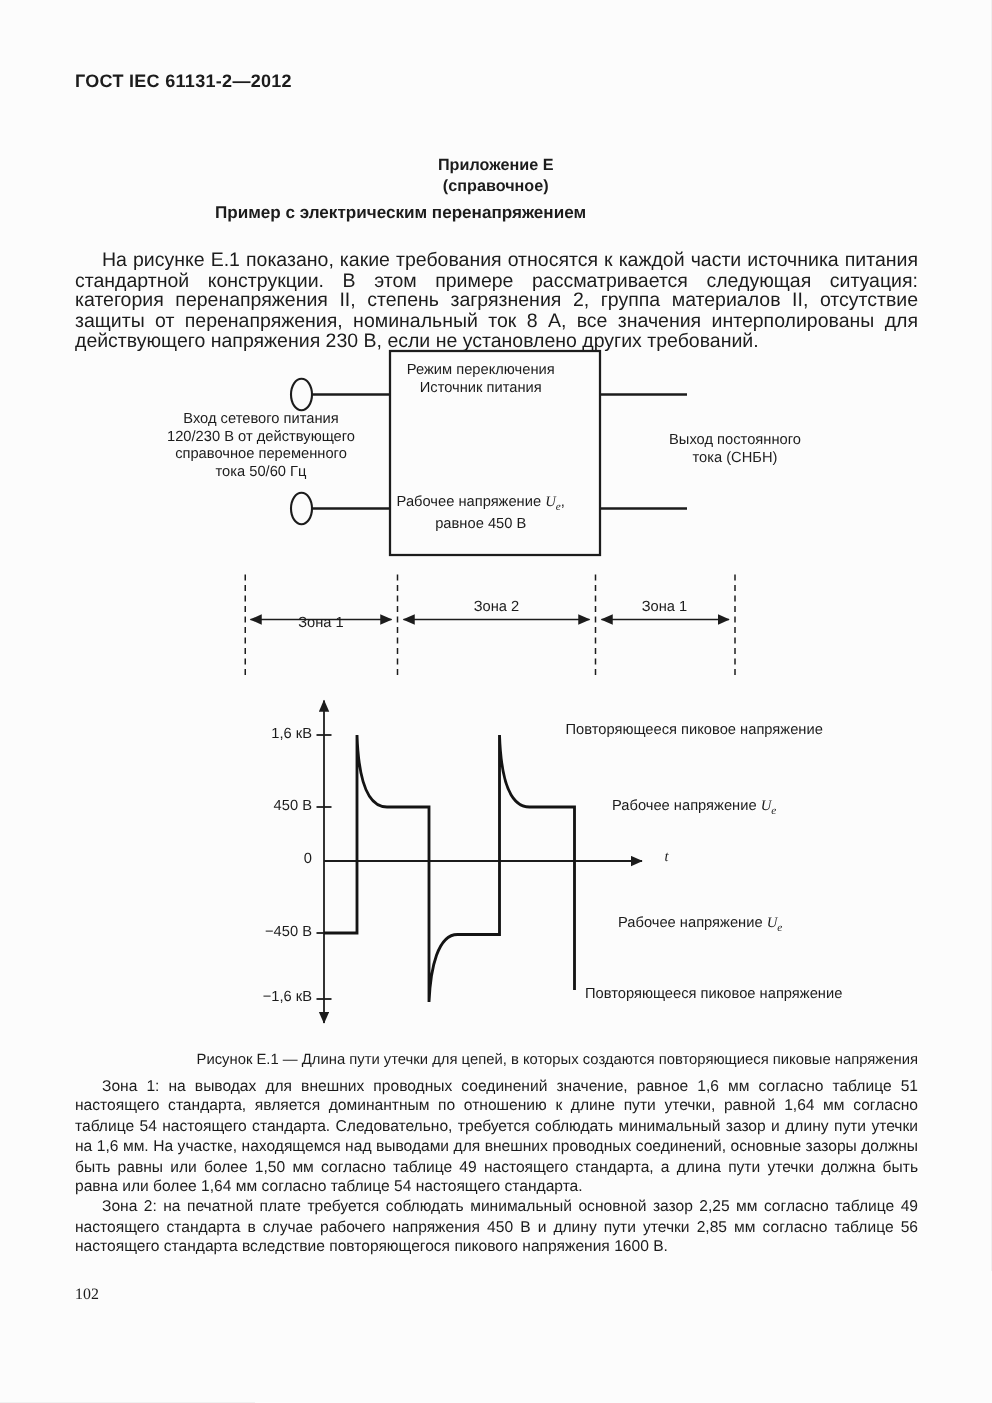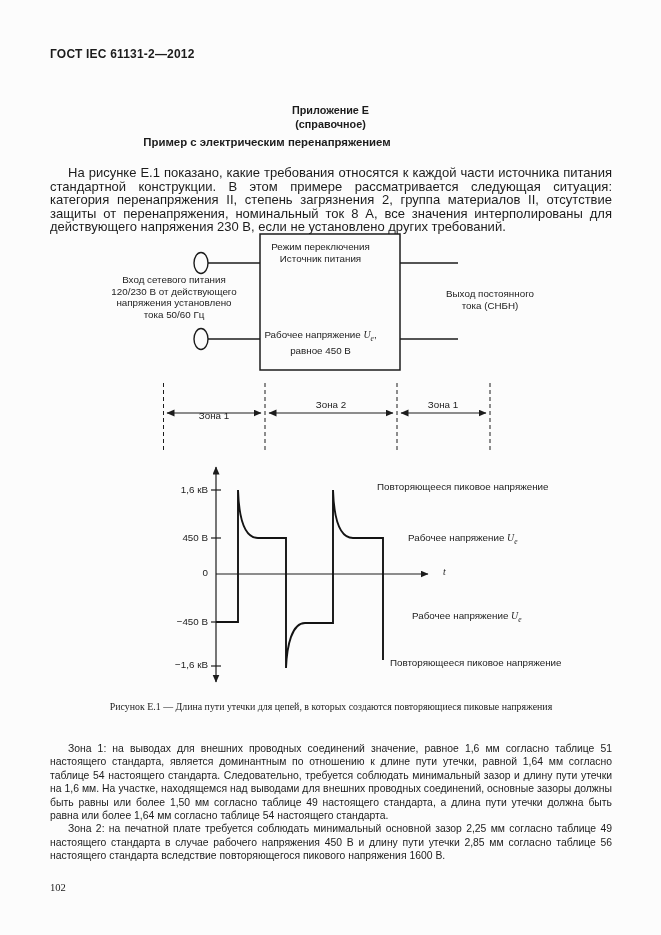--- a/index.html
+++ b/index.html
@@ -13,21 +13,21 @@
   .body-par{position:absolute;left:50px;width:562px;font-size:13px;line-height:13.5px;text-align:justify;text-indent:18px;margin:0;}
   .intro{top:166px;}
   .fig-svg{position:absolute;left:0;top:0;}
   .lbl{position:absolute;font-size:9.8px;line-height:11.6px;color:#1c1c1c;}
   .center{text-align:center;}
   .rightal{text-align:right;}
   .boxlbl{width:121px;left:260px;text-align:center;}
   sub{font-size:7.5px;}
   .ital{font-style:italic;font-family:"Liberation Serif","DejaVu Serif",serif;}
   .bottom-flow{position:absolute;left:50px;top:701px;width:562px;}
-  .caption{text-align:center;font-size:9.9px;margin:0 0 30px 0;font-family:Liberation Serif, serif;}
+  .caption{text-align:right;font-size:9.9px;margin:0 0 6px 0;}
   .zone-par{font-size:10.4px;line-height:13.4px;text-align:justify;text-indent:18px;margin:0;}
   .pagenum{margin-top:19px;font-size:10.6px;font-family:Liberation Serif, serif;}
 </style>
 </head>
 <body>
 
 <div class="page">
 
   <div class="hdr">ГОСТ IEC 61131-2—2012</div>
 
@@ -81,21 +81,21 @@
   <div class="lbl boxlbl" style="top:329px;">
     <div>
       <span>Рабочее напряжение </span><i class="ital"><span>U</span><sub>e</sub></i><span>,</span>
     </div>
     <div>равное 450 В</div>
   </div>
 
   <div class="lbl center" style="left:106px;top:274px;width:136px;">
     <div>Вход сетевого питания</div>
     <div>120/230 В от действующего</div>
-    <div>напряжения установлено</div>
+    <div>справочное переменного</div>
     <div>тока 50/60 Гц</div>
   </div>
 
   <div class="lbl center" style="left:430px;top:288px;width:120px;text-align:center;">
     <div>Выход постоянного</div>
     <div>тока (СНБН)</div>
   </div>
 
   <div class="lbl center" style="left:184px;top:410px;width:60px;">Зона 1</div>
   <div class="lbl center" style="left:301px;top:399px;width:60px;">Зона 2</div>

